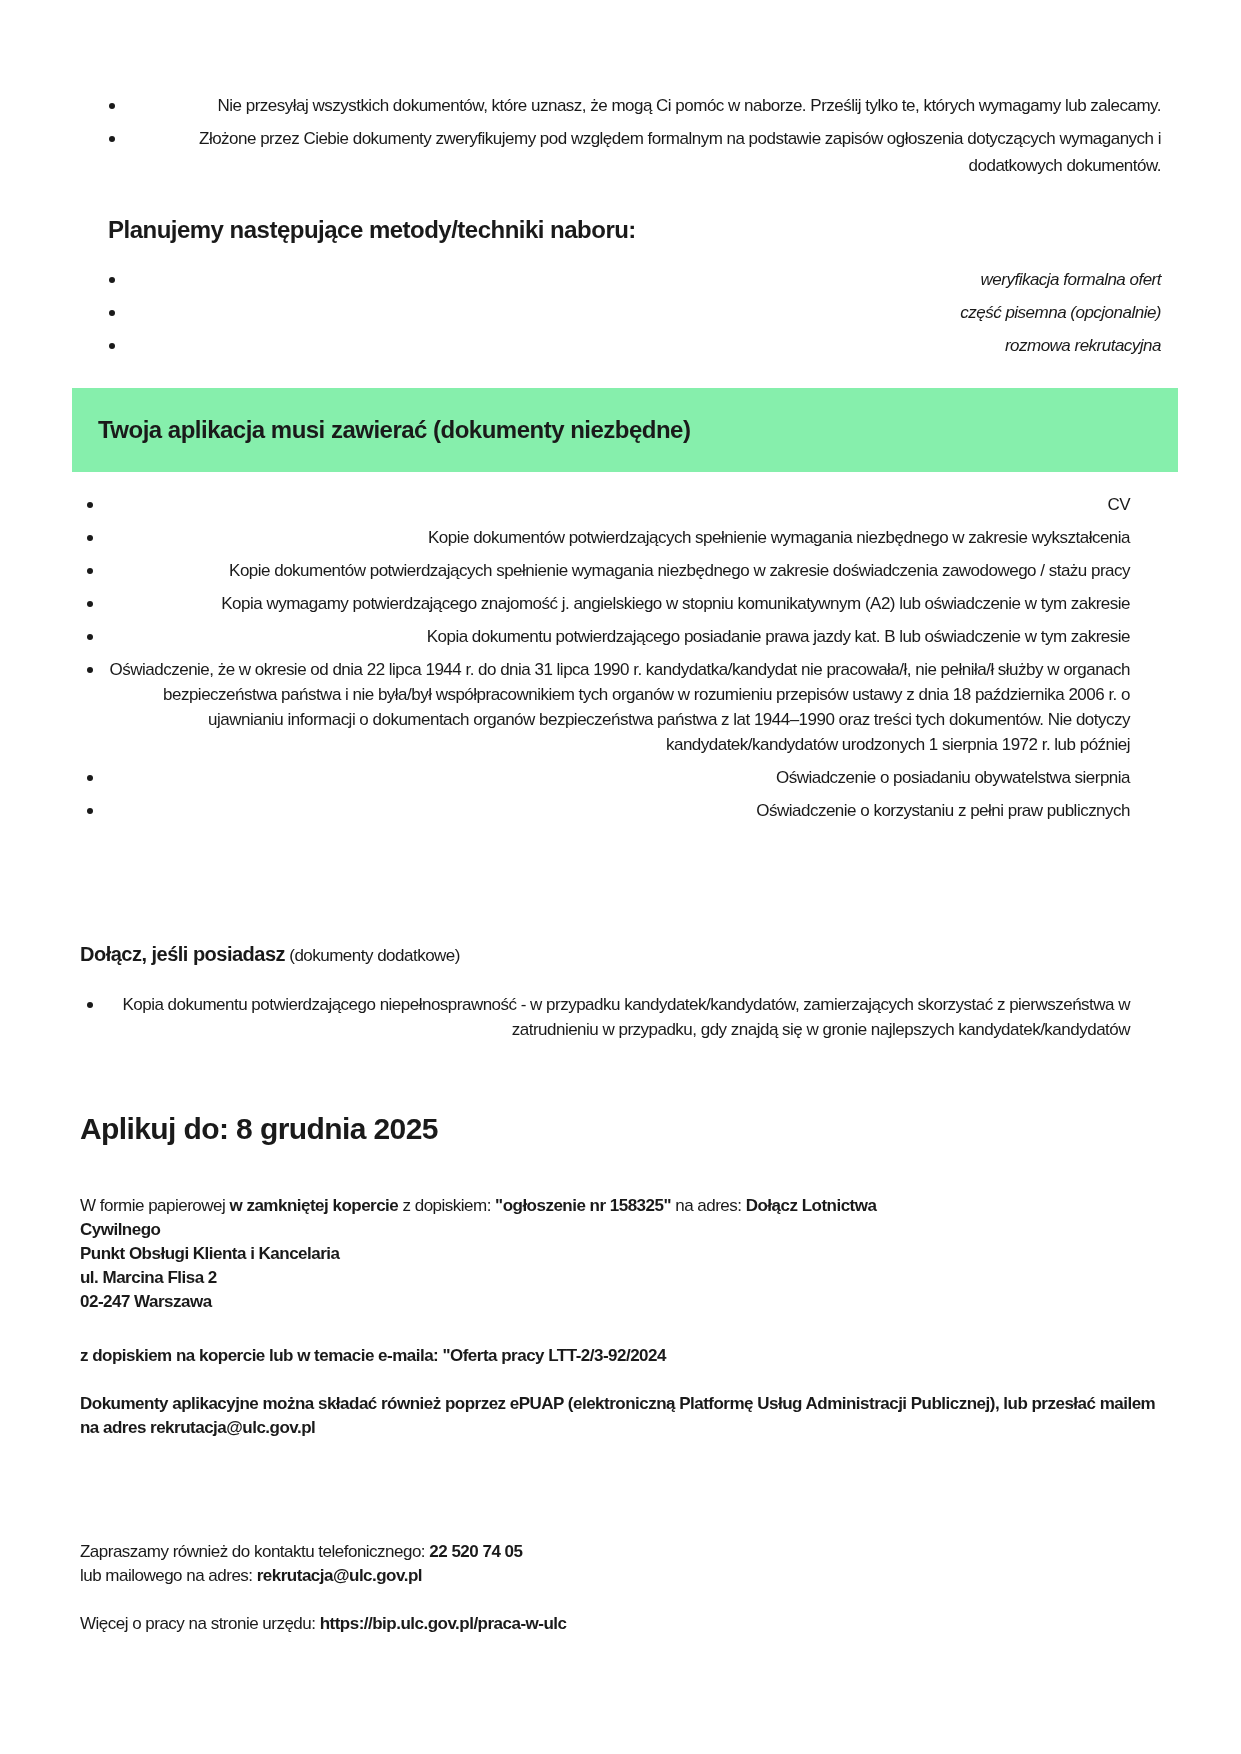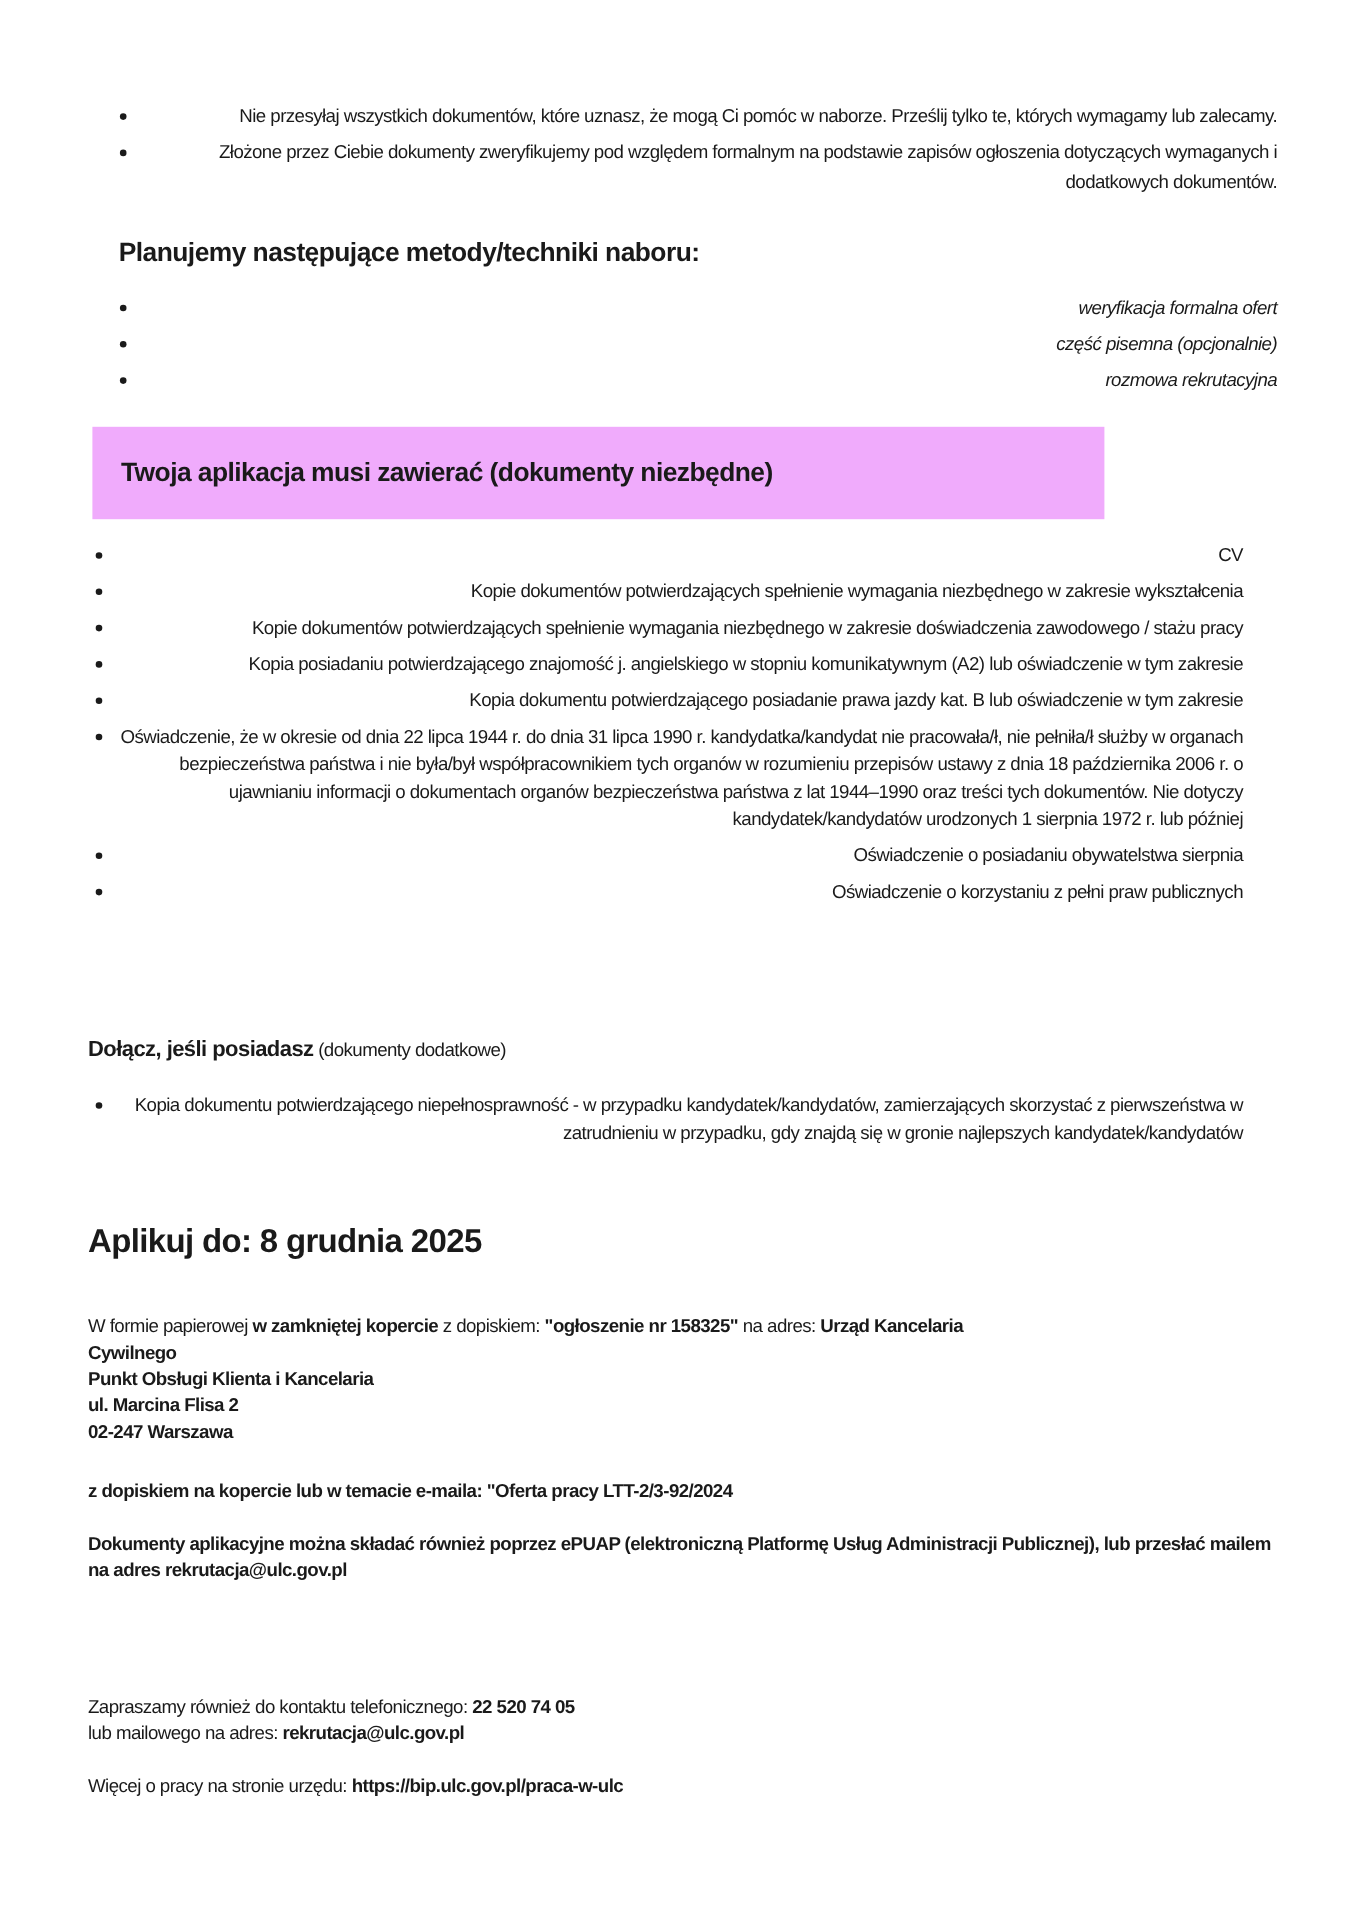--- a/index.html
+++ b/index.html
@@ -57,45 +57,45 @@
     </ul>
 
   <h2 class="abs methods-heading" style="left:108px; top:218px;">Planujemy następujące metody/techniki naboru:</h2>
 
   <ul class="abs list indent-list" style="left:80px; top:266px; width:1081px;font-style:italic;">
       <li>weryfikacja formalna ofert</li>
       <li>część pisemna (opcjonalnie)</li>
       <li>rozmowa rekrutacyjna</li>
     </ul>
 
-  <div class="abs banner" style="left: 84px; top: 388px; width: 920px; height: 84px; background-color: #f0abfc;">
+  <div class="abs banner" style="left: 72px; top: 388px; width: 1106px; height: 84px; background-color: #86efac;">
     <h2 class="banner-title">Twoja aplikacja musi zawierać (dokumenty niezbędne)</h2>
   </div>
 
   <ul class="abs list flush-list" style="left:80px; top:492px; width:1050px;">
       <li>CV</li>
       <li>Kopie dokumentów potwierdzających spełnienie wymagania niezbędnego w zakresie wykształcenia</li>
       <li>Kopie dokumentów potwierdzających spełnienie wymagania niezbędnego w zakresie doświadczenia zawodowego / stażu pracy</li>
-      <li>Kopia posiadaniu potwierdzającego znajomość j. angielskiego w stopniu komunikatywnym (A2) lub oświadczenie w tym zakresie</li>
+      <li>Kopia wymagamy potwierdzającego znajomość j. angielskiego w stopniu komunikatywnym (A2) lub oświadczenie w tym zakresie</li>
       <li>Kopia dokumentu potwierdzającego posiadanie prawa jazdy kat. B lub oświadczenie w tym zakresie</li>
       <li>Oświadczenie, że w okresie od dnia 22 lipca 1944 r. do dnia 31 lipca 1990 r. kandydatka/kandydat nie pracowała/ł, nie pełniła/ł służby w organach bezpieczeństwa państwa i nie była/był współpracownikiem tych organów w rozumieniu przepisów ustawy z dnia 18 października 2006 r. o ujawnianiu informacji o dokumentach organów bezpieczeństwa państwa z lat 1944–1990 oraz treści tych dokumentów. Nie dotyczy kandydatek/kandydatów urodzonych 1 sierpnia 1972 r. lub później</li>
       <li>Oświadczenie o posiadaniu obywatelstwa sierpnia</li>
       <li>Oświadczenie o korzystaniu z pełni praw publicznych</li>
     </ul>
 
   <h2 class="abs additional-heading" style="left:80px; top:942px;"><span>Dołącz, jeśli posiadasz</span><span class="note"> (dokumenty dodatkowe)</span></h2>
 
   <ul class="abs list flush-list" style="left:80px; top:992px; width:1050px;">
       <li>Kopia dokumentu potwierdzającego niepełnosprawność - w przypadku kandydatek/kandydatów, zamierzających skorzystać z pierwszeństwa w zatrudnieniu w przypadku, gdy znajdą się w gronie najlepszych kandydatek/kandydatów</li>
     </ul>
 
   <h1 class="abs deadline-heading" style="left:80px; top:1112px;">Aplikuj do: 8 grudnia 2025</h1>
 
   <div class="abs" style="left:80px; top:1194px; width:1081px;">
-    <p class="line"><span>W formie papierowej </span><strong>w zamkniętej kopercie</strong><span> z dopiskiem: </span><strong>"ogłoszenie nr 158325"</strong><span> na adres: </span><strong>Urząd Kancelaria</strong></p>
+    <p class="line"><span>W formie papierowej </span><strong>w zamkniętej kopercie</strong><span> z dopiskiem: </span><strong>"ogłoszenie nr 158325"</strong><span> na adres: </span><strong>Dołącz Lotnictwa</strong></p>
     <div class="bold">
         <div class="line">Cywilnego</div>
         <div class="line">Punkt Obsługi Klienta i Kancelaria</div>
         <div class="line">ul. Marcina Flisa 2</div>
         <div class="line">02-247 Warszawa</div>
       </div>
   </div>
 
   <p class="abs line bold" style="left:80px; top:1344px; width:1081px;">z dopiskiem na kopercie lub w temacie e-maila: "Oferta pracy LTT-2/3-92/2024</p>
 

